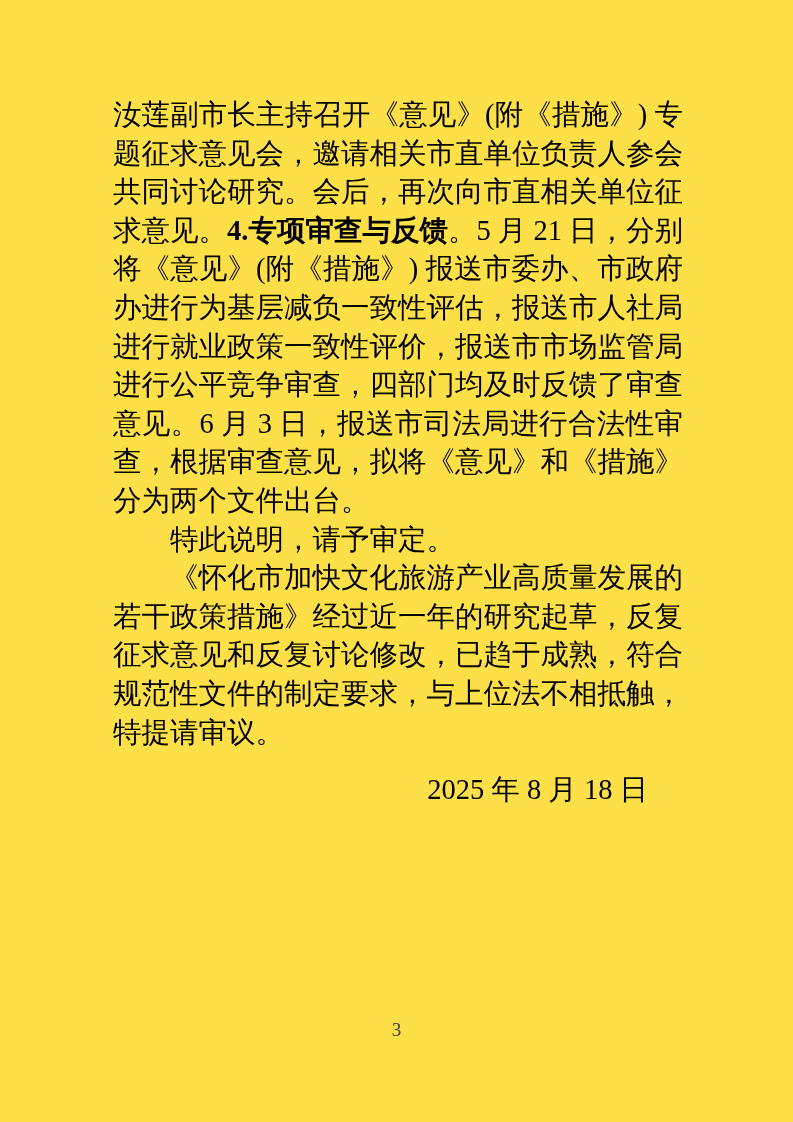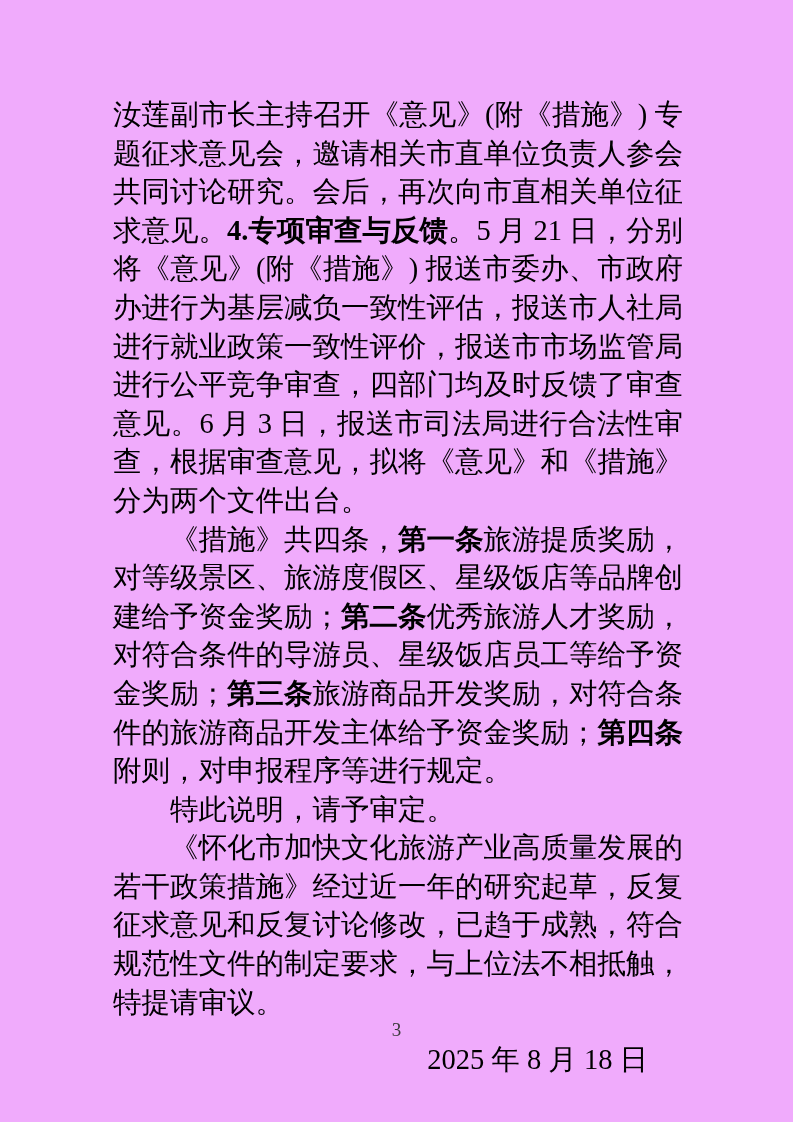--- a/index.html
+++ b/index.html
@@ -4,21 +4,21 @@
 <style>
   html, body {
     margin: 0;
     padding: 0;
     background: #ffffff;
   }
   .page {
     position: relative;
     width: 793px;
     height: 1122px;
-    background: #f0abfc;
+    background: #fde047;
     overflow: hidden;
     font-family: "Liberation Serif", "DejaVu Serif", serif;
     color: #000000;
   }
   .content {
     position: absolute;
     top: 0;
     left: 0;
     box-sizing: content-box;
     padding: 96px 110px 0 113px;
@@ -60,21 +60,20 @@
 </head>
 <body>
 
 <div class="page">
   <div class="content">
 
     <p><span>汝莲副市长主持召开《意见》(附《措施》) 专题征求意见会，邀请相关市直单位负责人参会共同讨论研究。会后，再次向市直相关单位征求意见。</span><span class="bold">4.专项审查与反馈</span><span>。5 月 21 日，分别将《意见》(附《措施》) 报送市委办、市政府办进行为基层减负一致性评估，报送市人社局进行就业政策一致性评价，报送市市场监管局进行公平竞争审查，四部门均及时反馈了审查意见。6 月 3 日，报送市司法局进行合法性审查，根据审查意见，拟将《意见》和《措施》分为两个文件出台。</span></p>
 
     <p class="indent"><span></span></p>
 
-    <p class="indent"><span>《措施》共四条，</span><span class="bold">第一条</span><span>旅游提质奖励，对等级景区、旅游度假区、星级饭店等品牌创建给予资金奖励；</span><span class="bold">第二条</span><span>优秀旅游人才奖励，对符合条件的导游员、星级饭店员工等给予资金奖励；</span><span class="bold">第三条</span><span>旅游商品开发奖励，对符合条件的旅游商品开发主体给予资金奖励；</span><span class="bold">第四条</span><span>附则，对申报程序等进行规定。</span></p>
 
     <p class="indent"><span>特此说明，请予审定。</span></p>
 
     <p class="indent"><span>《怀化市加快文化旅游产业高质量发展的若干政策措施》经过近一年的研究起草，反复征求意见和反复讨论修改，已趋于成熟，符合规范性文件的制定要求，与上位法不相抵触，特提请审议。</span></p>
 
     <div class="signature">
       <div>2025 年 8 月 18 日</div>
     </div>
 
   </div>

